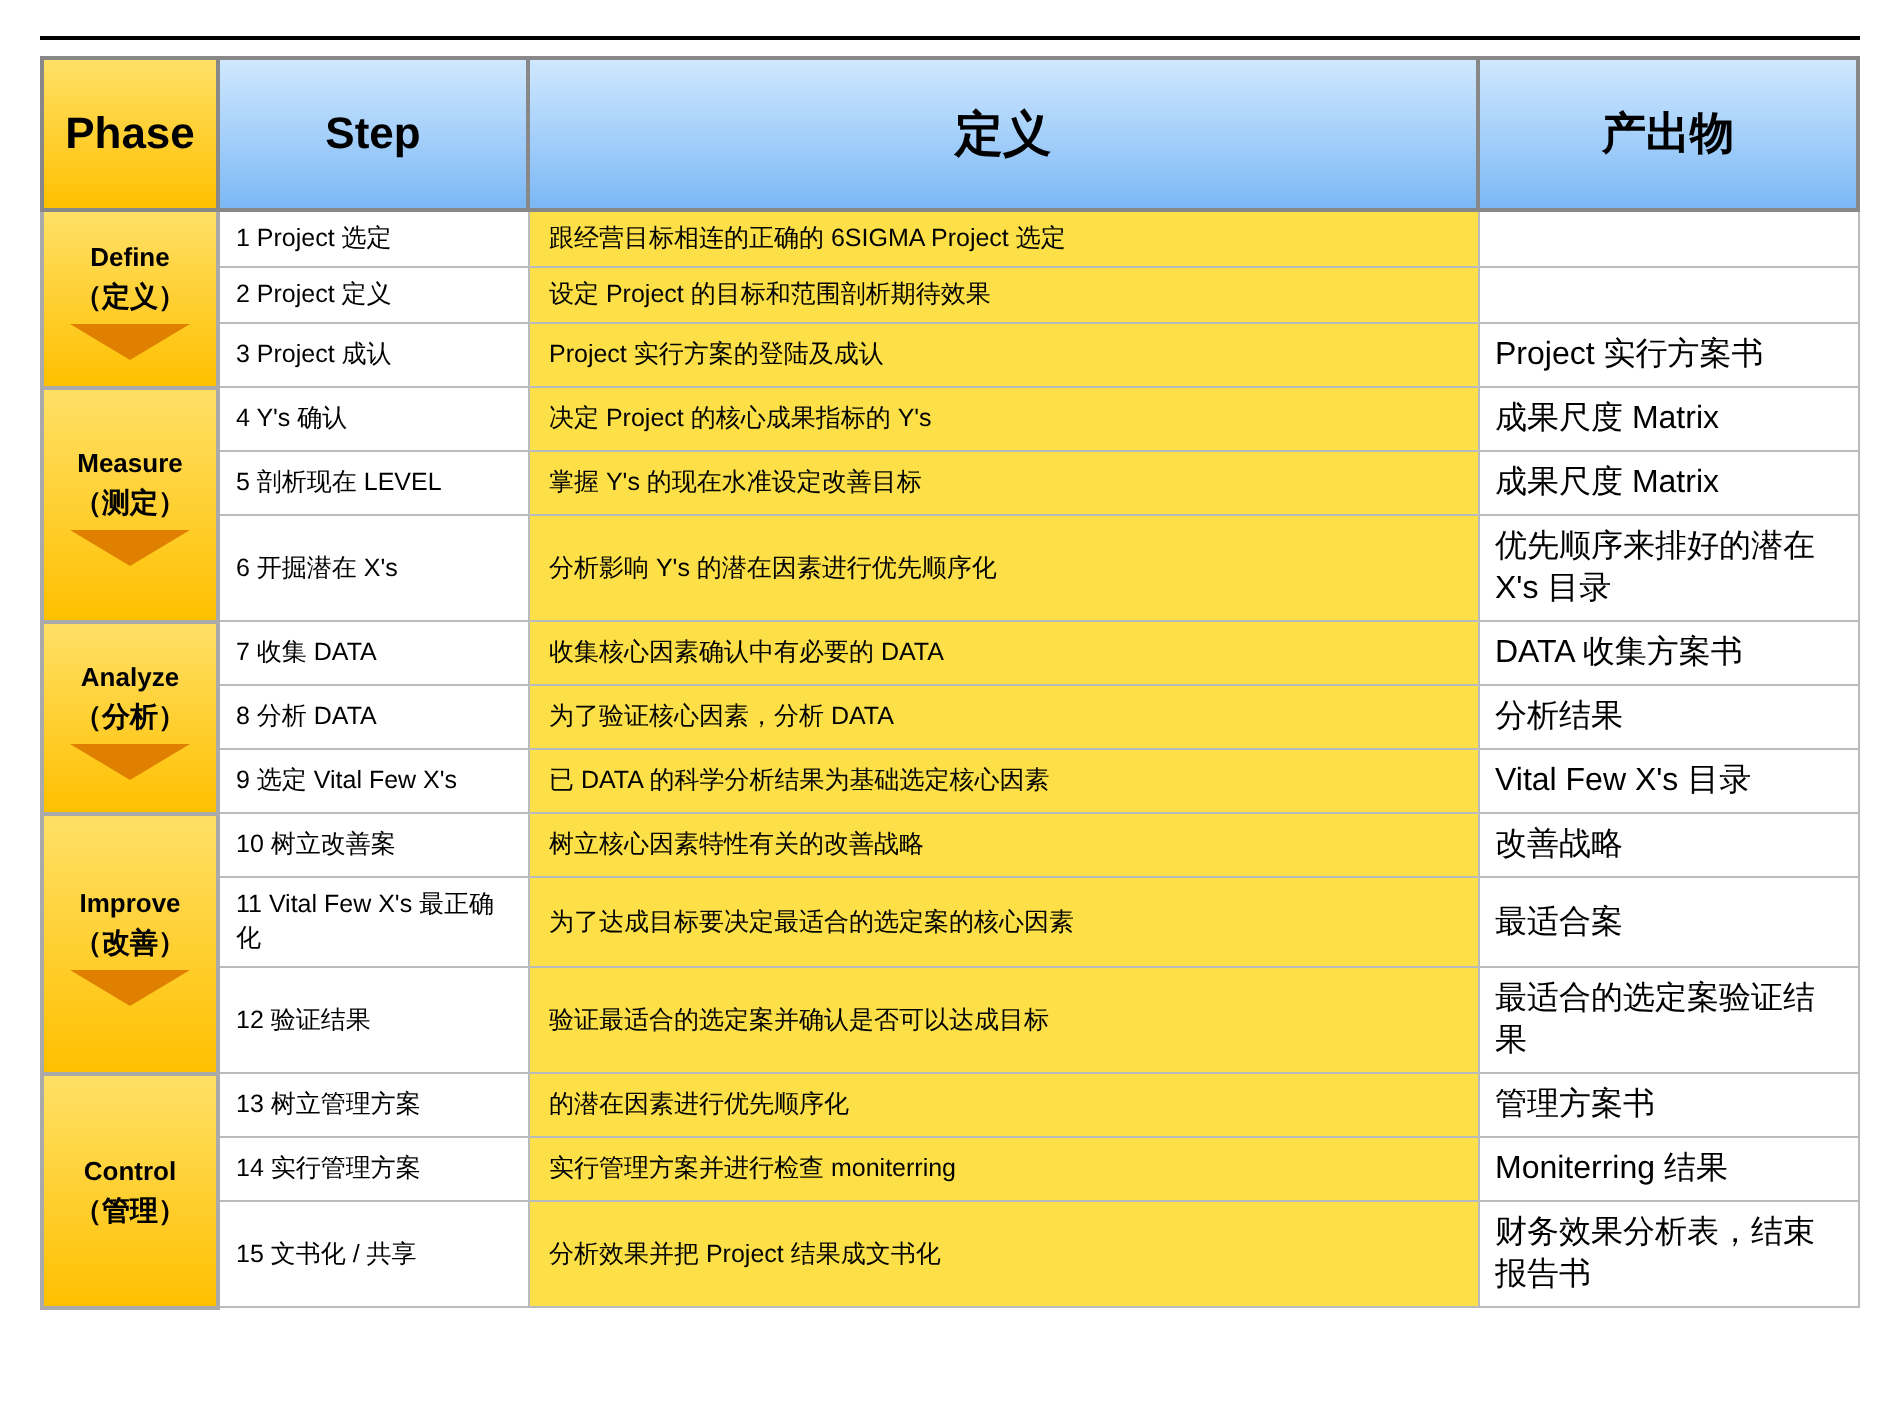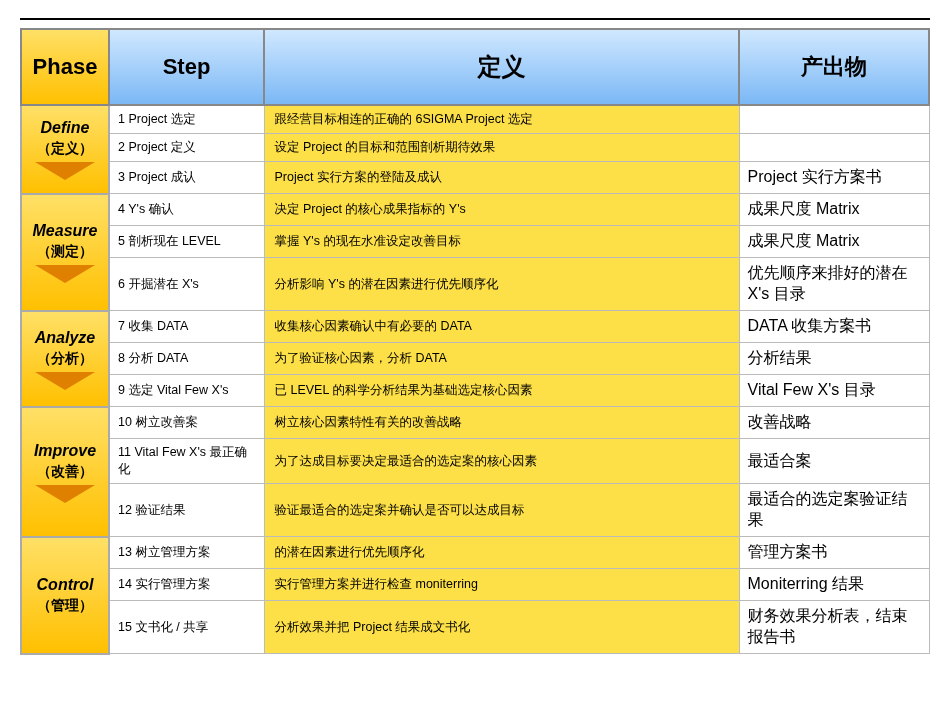--- a/index.html
+++ b/index.html
@@ -86,23 +86,22 @@
     }
     .phase-cell .phase-arrow {
       display: block;
       width: 0; height: 0;
       border-left: 30px solid transparent;
       border-right: 30px solid transparent;
       border-top: 18px solid #e08000;
       margin: 4px auto 0 auto;
     }
     .phase-name {
-      font-size: 16px;
-      font-weight: 900;
-      font-style: italic;
+      font-size: 13px;
+      font-weight: 900;
     }
     .phase-sub {
       font-size: 14px;
       font-weight: 700;
     }
     
     .step-cell {
       border: 1px solid #bbb;
       padding: 5px 8px;
       font-size: 12.5px;
@@ -196,21 +195,21 @@
           <td class="def-cell">收集核心因素确认中有必要的 DATA</td>
           <td class="output-cell">DATA 收集方案书</td>
         </tr>
         <tr>
           <td class="step-cell">8  分析 DATA</td>
           <td class="def-cell">为了验证核心因素，分析 DATA</td>
           <td class="output-cell">分析结果</td>
         </tr>
         <tr>
           <td class="step-cell">9  选定 Vital Few X's</td>
-          <td class="def-cell">已 LEVEL 的科学分析结果为基础选定核心因素</td>
+          <td class="def-cell">已 DATA 的科学分析结果为基础选定核心因素</td>
           <td class="output-cell">Vital Few X's  目录</td>
         </tr>
         <tr>
           <td rowspan="3" class="phase-cell"><span class="phase-name">Improve</span><br><span class="phase-sub">（改善）</span><span class="phase-arrow"></span></td>
           <td class="step-cell">10  树立改善案</td>
           <td class="def-cell">树立核心因素特性有关的改善战略</td>
           <td class="output-cell">改善战略</td>
         </tr>
         <tr>
           <td class="step-cell">11 Vital Few X's  最正确化</td>

